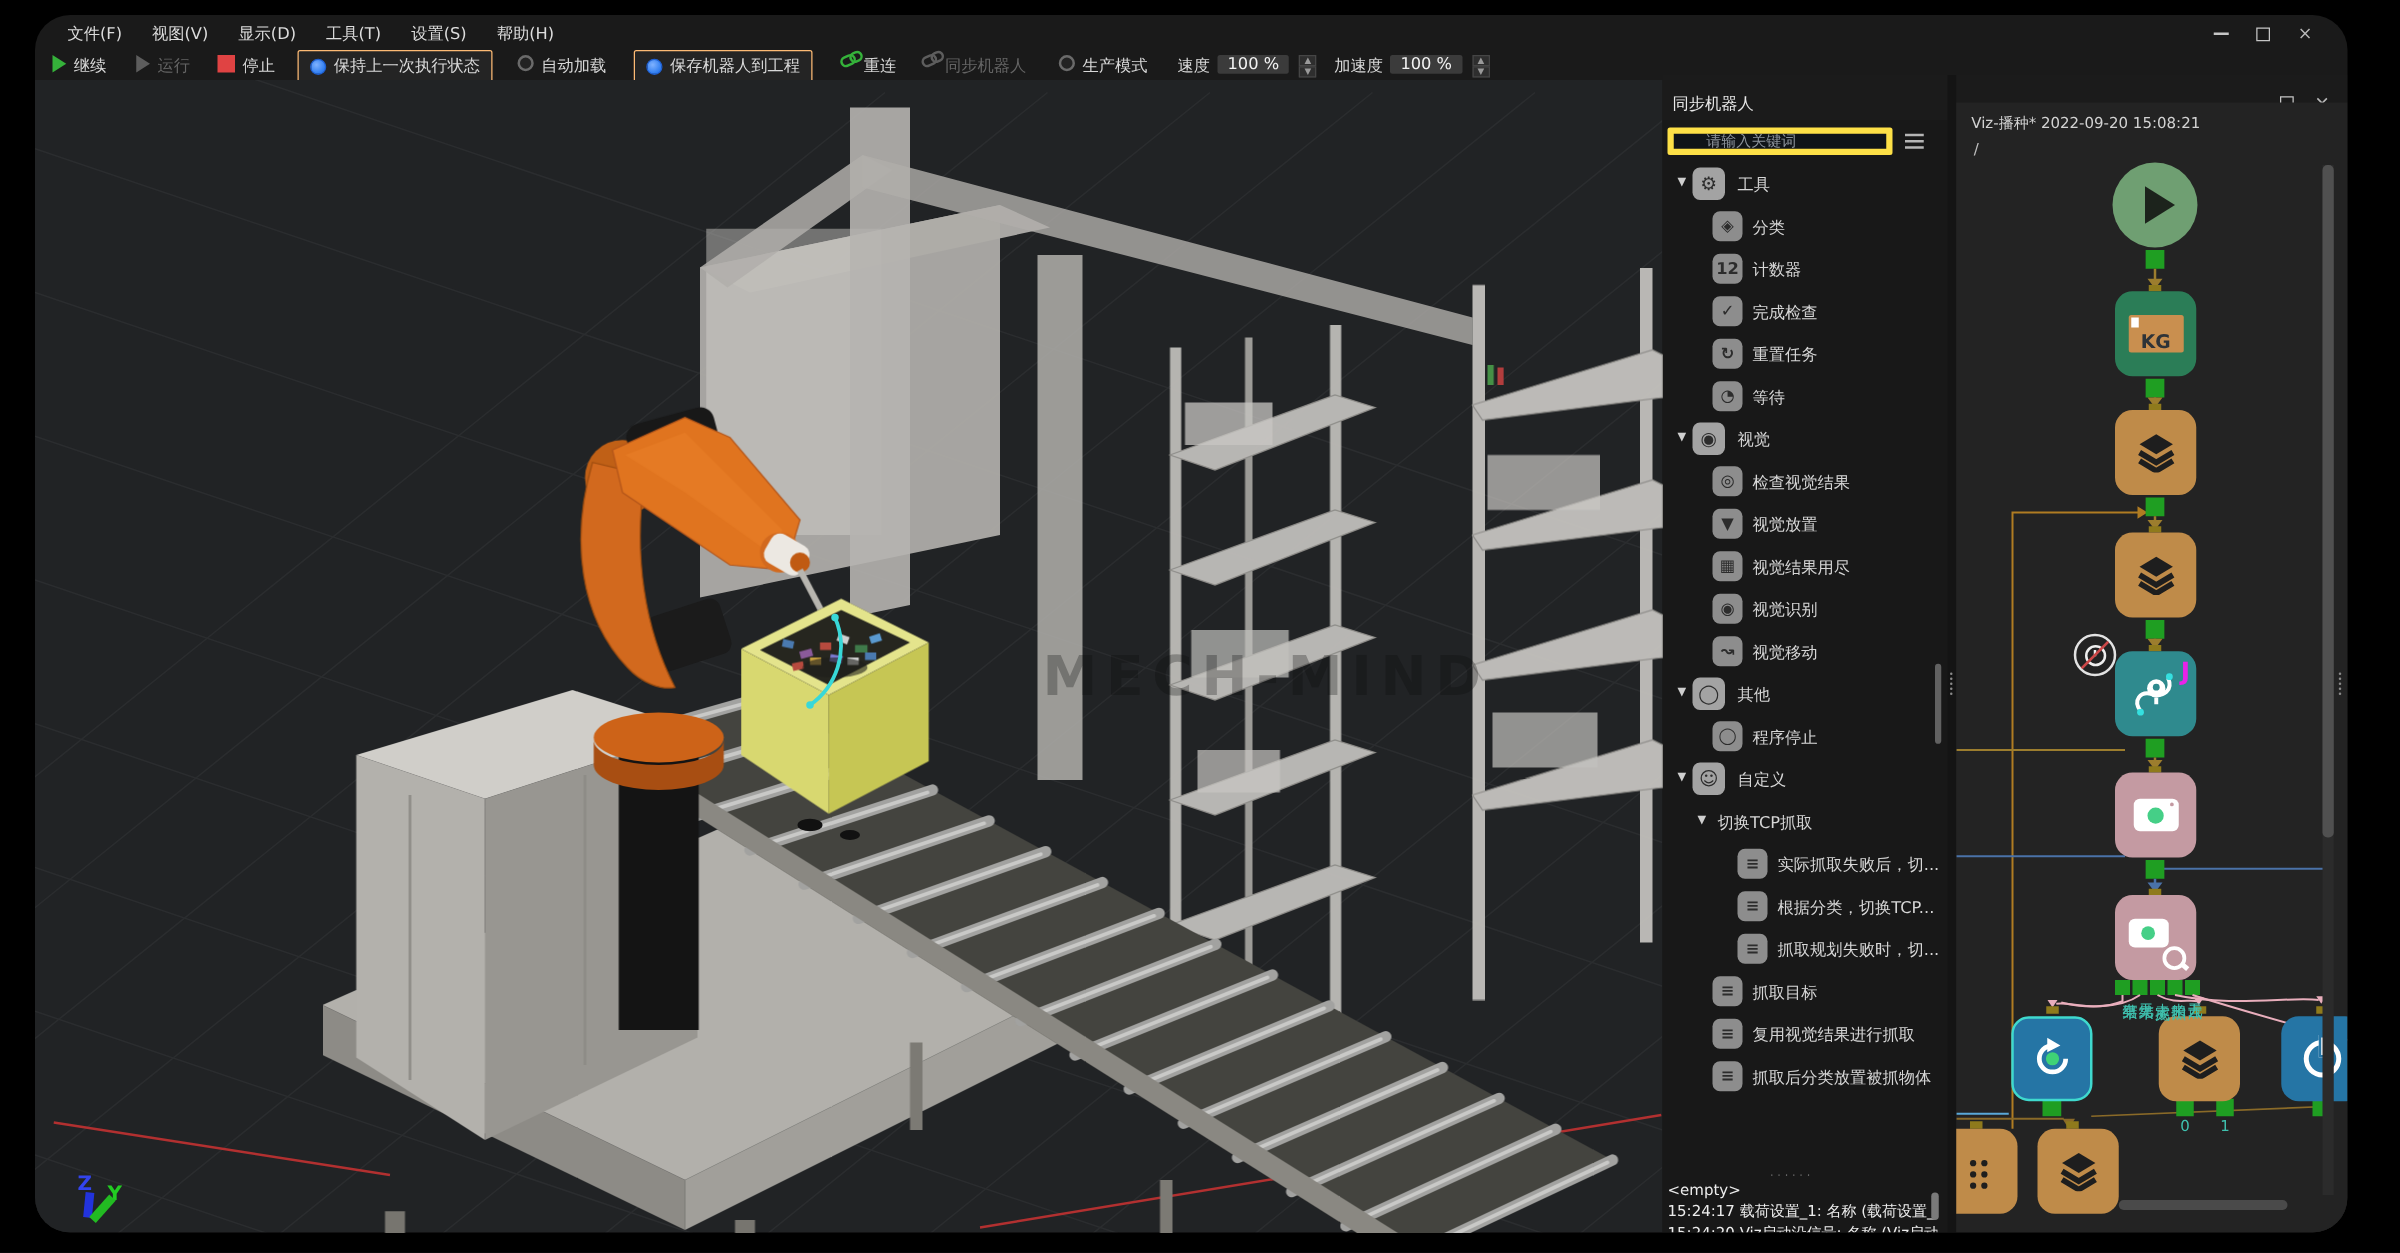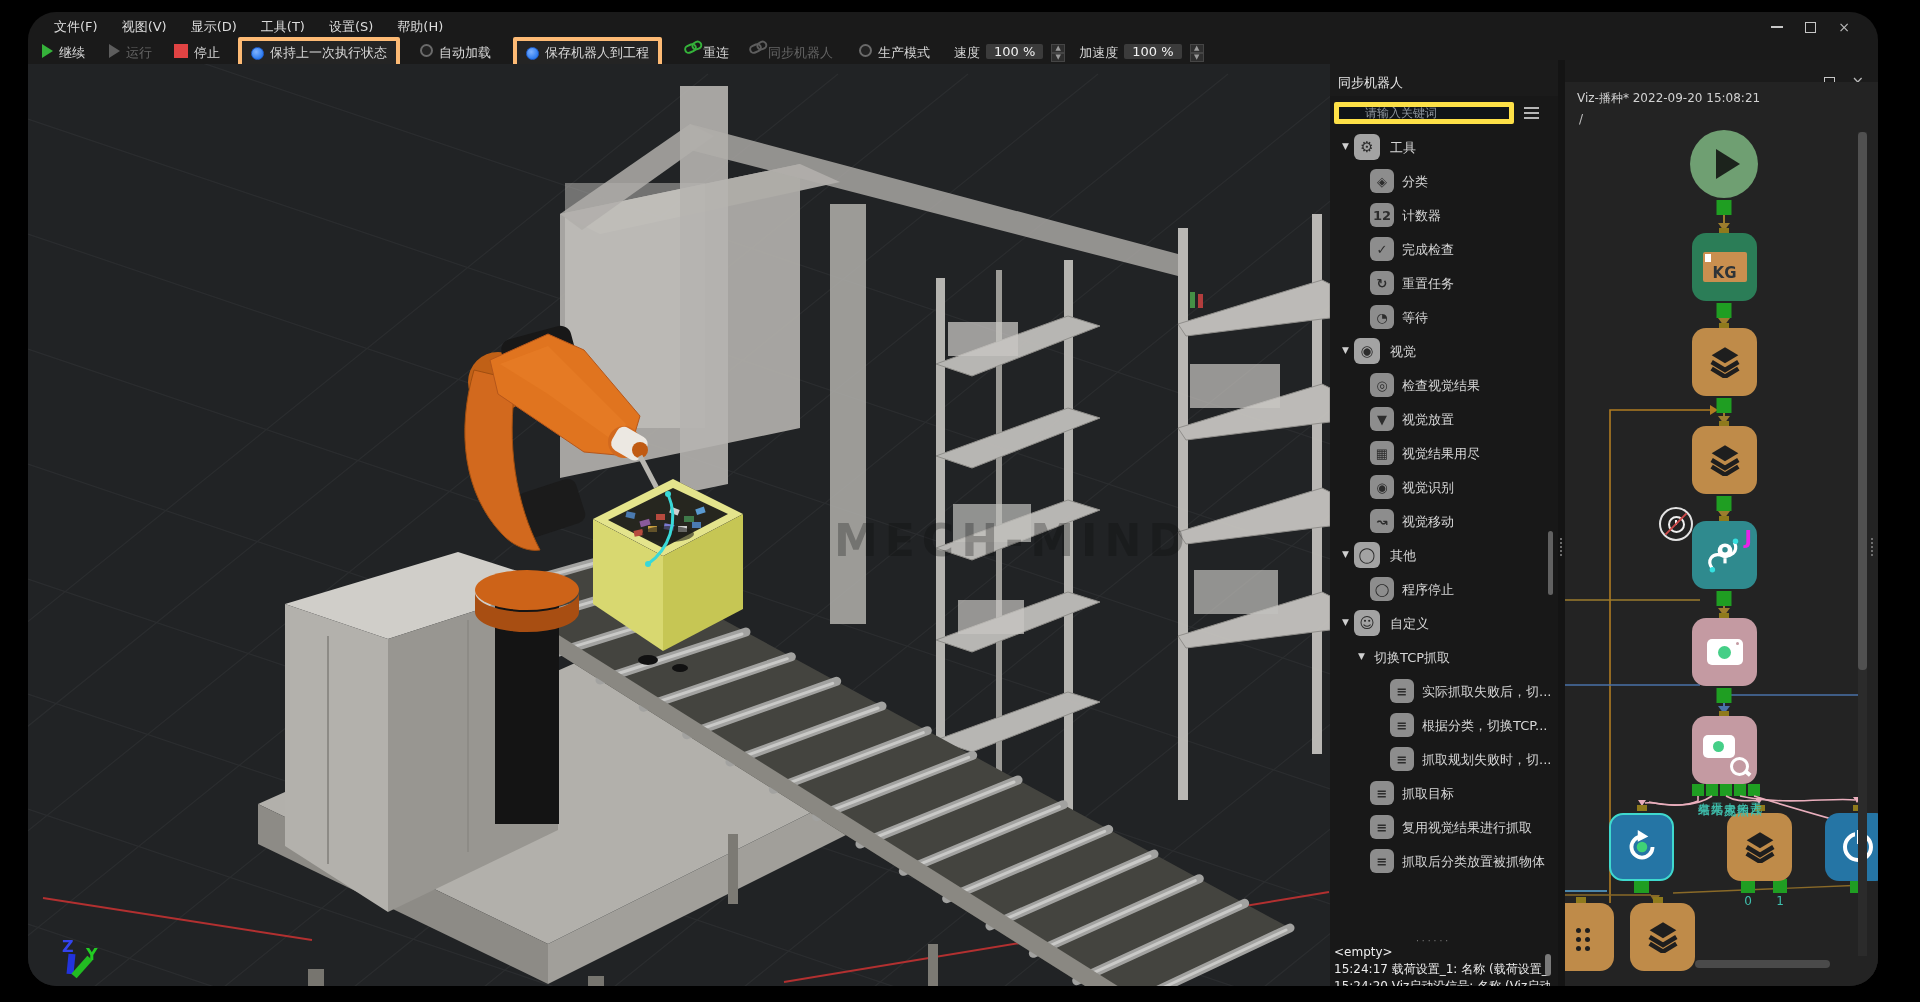--- a/index.html
+++ b/index.html
@@ -16,21 +16,21 @@
   .ic-restore:before{content:"";position:absolute;left:2px;top:-5px;width:9px;height:9px;border:1.5px solid #c6c6c6;z-index:-1;}
   .ic-close{color:#b8b8b8;font-size:14px;line-height:12px;}
   
   .toolbar{position:absolute;left:0;top:26px;width:1300px;height:30px;display:flex;align-items:center;
     font-size:13px;color:#d8d8d8;box-sizing:border-box;padding-left:10px;}
   .titem{display:flex;align-items:flex-start;gap:6px;white-space:nowrap;}
   .disabled{color:#646464;}
   .tri-play{width:0;height:0;border-left:11px solid #35b23a;border-top:7px solid transparent;border-bottom:7px solid transparent;}
   .tri-play.gray{border-left-color:#5d5d5d;}
   .sq-stop{width:14px;height:14px;background:#e04343;}
-  .tbox{display:flex;align-items:center;gap:6px;border:4px solid #fdba74;background:#242424;
+  .tbox{display:flex;align-items:center;gap:6px;border:1px solid #fdba74;background:#242424;
     padding:3px 9px;border-radius:2px;}
   .radio-on{width:13px;height:13px;border-radius:50%;background:radial-gradient(circle at 38% 35%,#7fb2ff,#2f7df0 70%);border:1px solid #1f5fd0;box-sizing:border-box;}
   .radio-off{width:13px;height:13px;border-radius:50%;border:2px solid #6a6a6a;background:#222;box-sizing:border-box;}
   .chain{width:13px;height:9px;border:2px solid #35b23a;border-radius:5px;position:relative;box-sizing:border-box;transform:rotate(-25deg);}
   .chain:before{content:"";position:absolute;left:6px;top:-2px;width:11px;height:9px;border:2px solid #35b23a;border-radius:5px;box-sizing:border-box;}
   .chain.gray,.chain.gray:before{border-color:#5d5d5d;}
   .spinval{background:#3b3b3b;color:#f2f2f2;padding:0 8px;border-radius:2px;font-size:13px;}
   .spinbtns{display:flex;flex-direction:column;margin-left:2px;}
   .spinbtns i{font-style:normal;font-size:7px;line-height:7px;color:#9a9a9a;background:#2e2e2e;border:1px solid #454545;width:12px;text-align:center;}
   

